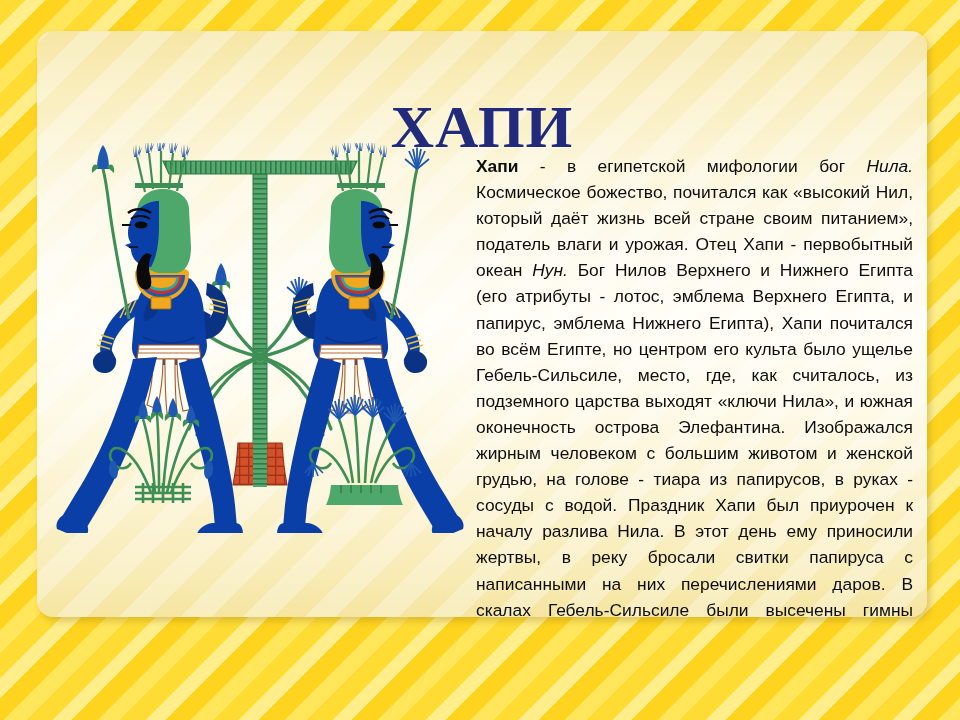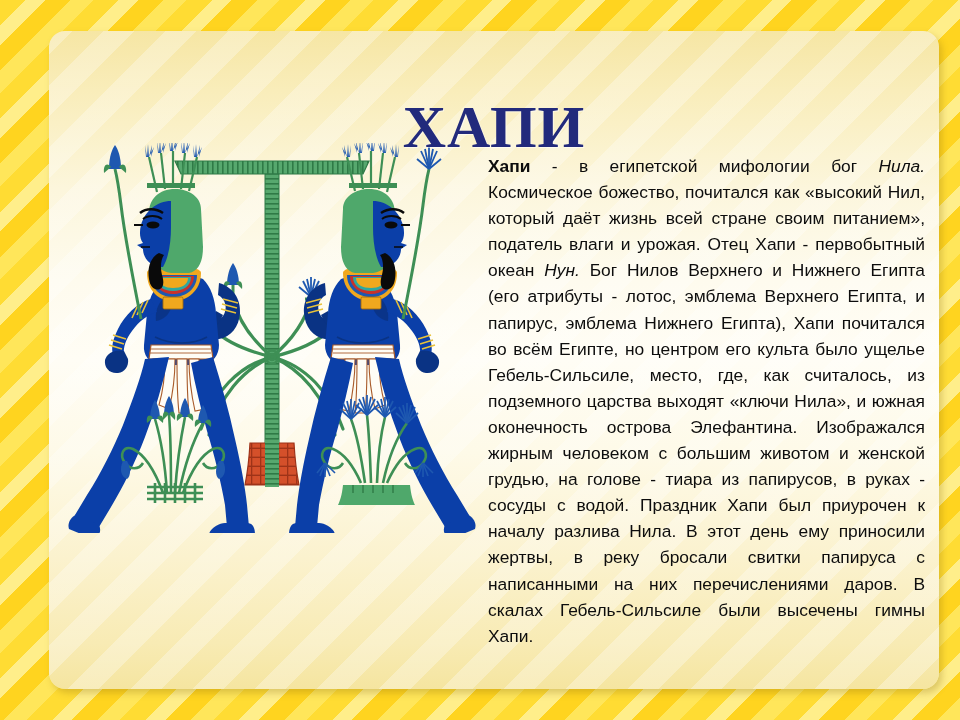--- a/index.html
+++ b/index.html
@@ -16,21 +16,21 @@
         -45deg,
         #FFE65A 0px, #FFE65A 16px,
         #FFD41F 16px, #FFD41F 34px,
         #FFEE8A 34px, #FFEE8A 48px,
         #FFDC33 48px, #FFDC33 66px
       ),
       #FFE033;
   }
   
   #card{
-    position:absolute;left:49px;top:31px;width:890px;height:658px;
+    position:absolute;left:37px;top:31px;width:890px;height:586px;
     border-radius:16px;
     background:linear-gradient(
       to bottom,
       #F6E6A4 0%,
       #F9EDBA 9%,
       #FCF6DC 24%,
       #FEFBEE 38%,
       #FFFDF5 50%,
       #FEFAE8 64%,
       #FBF2CE 80%,

